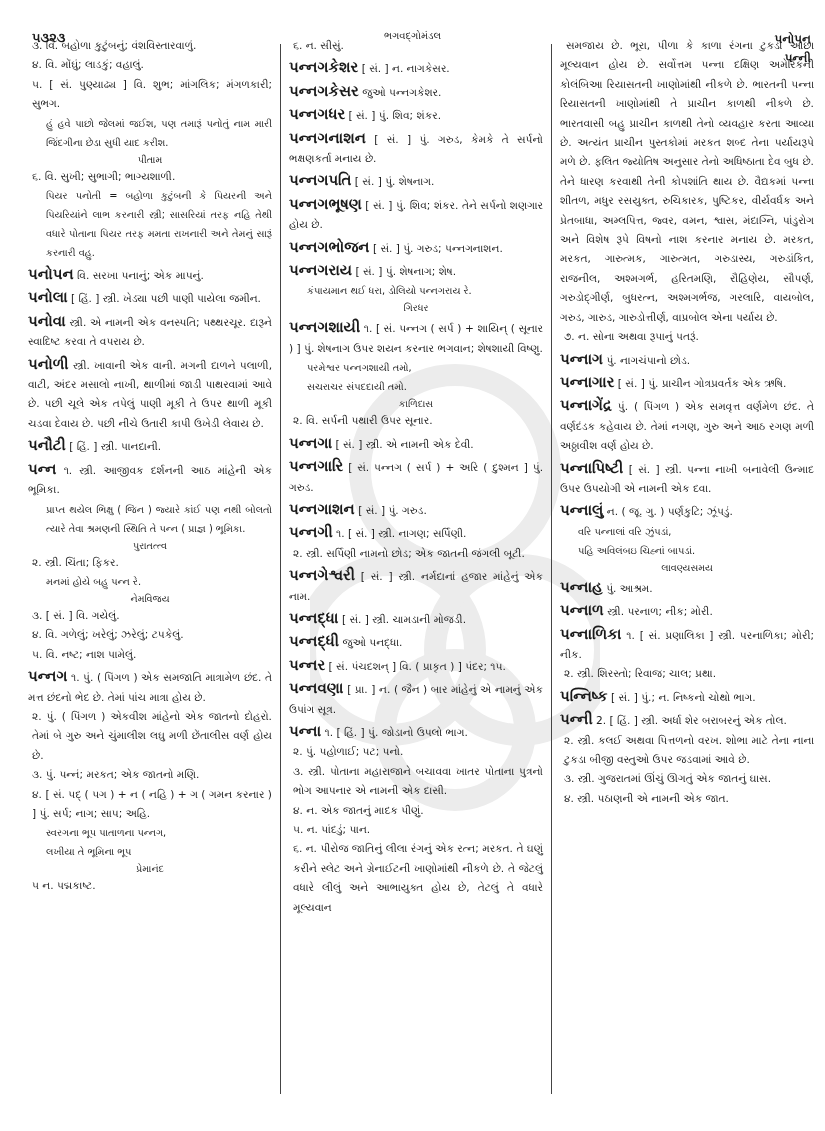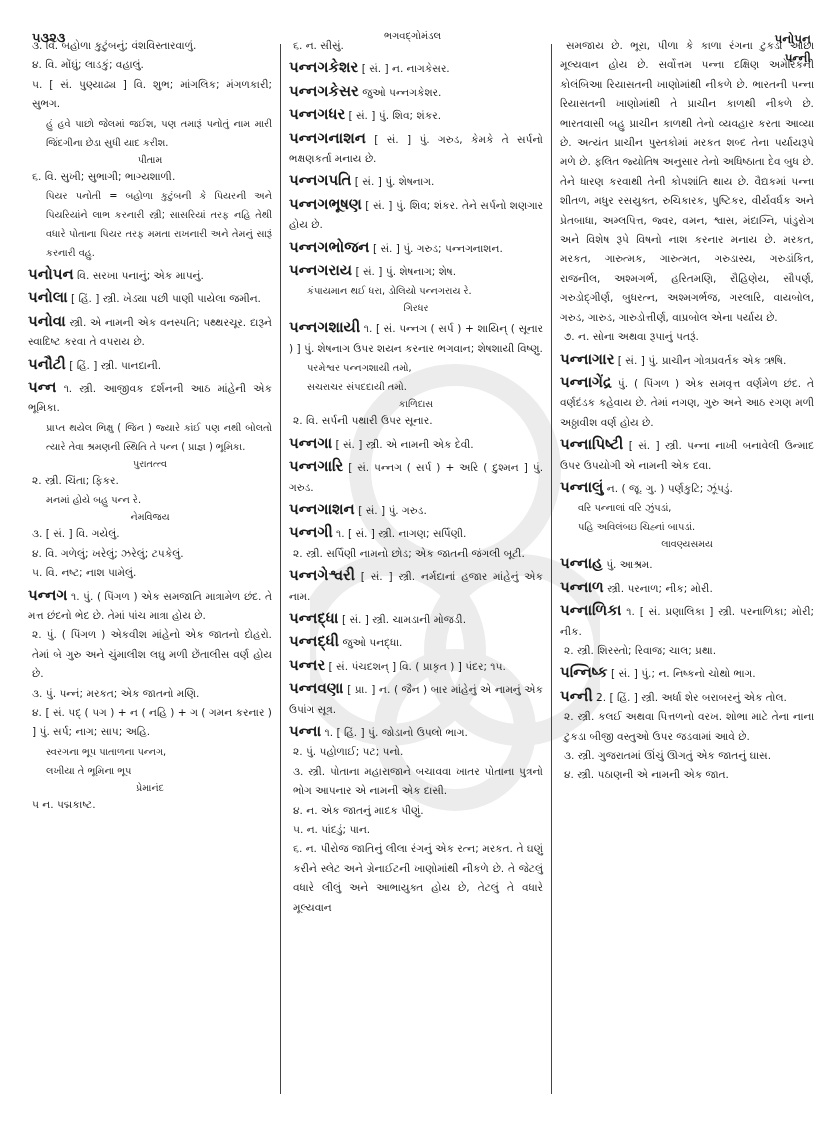--- a/index.html
+++ b/index.html
@@ -66,20 +66,21 @@
         <span class="sub">૪. વિ. મોંઘું; લાડકું; વહાલું.</span>
         <span class="sub">૫. [ સં. પુણ્યાઢ્ય ] વિ. શુભ; માંગલિક; મંગળકારી; સુભગ.</span>
         <span class="quote">હું હવે પાછો જેલમાં જઈશ, પણ તમારૂં પનોતું નામ મારી જિંદગીના છેડા સુધી યાદ કરીશ.</span>
         <span class="cite">પીતામ</span>
         <span class="sub">૬. વિ. સુખી; સુભાગી; ભાગ્યશાળી.</span>
         <span class="quote">પિયર પનોતી = બહોળા કુટુંબની કે પિયરની અને પિયરિયાંને લાભ કરનારી સ્ત્રી; સાસરિયાં તરફ નહિ તેથી વધારે પોતાના પિયર તરફ મમતા રાખનારી અને તેમનું સારૂં કરનારી વહુ.</span>
       </div>
       <div class="entry"><span class="hw">પનોપન</span> <span>વિ. સરખા પનાનું; એક માપનું.</span></div>
       <div class="entry"><span class="hw">પનોલા</span> <span>[ હિં. ] સ્ત્રી. ખેડ્યા પછી પાણી પાયેલા જમીન.</span></div>
       <div class="entry"><span class="hw">પનોવા</span> <span>સ્ત્રી. એ નામની એક વનસ્પતિ; પથ્થરચૂર. દારૂને સ્વાદિષ્ટ કરવા તે વપરાય છે.</span></div>
+      <div class="entry"><span class="hw">પનોળી</span> <span>સ્ત્રી. ખાવાની એક વાની. મગની દાળને પલાળી, વાટી, અંદર મસાલો નાખી, થાળીમાં જાડી પાથરવામાં આવે છે. પછી ચૂલે એક તપેલું પાણી મૂકી તે ઉપર થાળી મૂકી ચડવા દેવાય છે. પછી નીચે ઉતારી કાપી ઉખેડી લેવાય છે.</span></div>
       <div class="entry"><span class="hw">પનૌટી</span> <span>[ હિં. ] સ્ત્રી. પાનદાની.</span></div>
       <div class="entry"><span class="hw">પન્ન</span> <span>૧. સ્ત્રી. આજીવક દર્શનની આઠ માંહેની એક ભૂમિકા.</span><span class="quote">પ્રાપ્ત થયેલ ભિક્ષુ ( જિન ) જ્યારે કાંઈ પણ નથી બોલતો ત્યારે તેવા શ્રમણની સ્થિતિ તે પન્ન ( પ્રાજ્ઞ ) ભૂમિકા.</span><span class="cite">પુરાતત્ત્વ</span><span class="sub">૨. સ્ત્રી. ચિંતા; ફિકર.</span><span class="quote">મનમાં હોયે બહુ પન્ન રે.</span><span class="cite">નેમવિજય</span><span class="sub">૩. [ સં. ] વિ. ગયેલું.</span><span class="sub">૪. વિ. ગળેલું; ખરેલું; ઝરેલું; ટપકેલું.</span><span class="sub">૫. વિ. નષ્ટ; નાશ પામેલું.</span></div>
       <div class="entry"><span class="hw">પન્નગ</span> <span>૧. પું. ( પિંગળ ) એક સમજાતિ માત્રામેળ છંદ. તે મત્ત છંદનો ભેદ છે. તેમાં પાંચ માત્રા હોય છે.</span><span class="sub">૨. પું. ( પિંગળ ) એકવીશ માંહેનો એક જાતનો દોહરો. તેમાં બે ગુરુ અને ચુંમાલીશ લઘુ મળી છેંતાલીસ વર્ણ હોય છે.</span><span class="sub">૩. પું. પન્નં; મરકત; એક જાતનો મણિ.</span><span class="sub">૪. [ સં. પદ્ ( પગ ) + ન ( નહિ ) + ગ ( ગમન કરનાર ) ] પું. સર્પ; નાગ; સાપ; અહિ.</span><span class="quote">સ્વરગના ભૂપ પાતાળના પન્નગ,</span><span class="quote">લખીયા તે ભૂમિના ભૂપ</span><span class="cite">પ્રેમાનંદ</span><span class="sub">૫ ન. પદ્મકાષ્ટ.</span></div>
     </div>
   <div class="col col2">
       <div class="entry">
         <span class="sub">૬. ન. સીસું.</span>
       </div>
       <div class="entry"><span class="hw">પન્નગકેશર</span> <span>[ સં. ] ન. નાગકેસર.</span></div>
       <div class="entry"><span class="hw">પન્નગકેસર</span> <span>જુઓ પન્નગકેશર.</span></div>
@@ -96,20 +97,21 @@
       <div class="entry"><span class="hw">પન્નગી</span> <span>૧. [ સં. ] સ્ત્રી. નાગણ; સર્પિણી.</span><span class="sub">૨. સ્ત્રી. સર્પિણી નામનો છોડ; એક જાતની જંગલી બૂટી.</span></div>
       <div class="entry"><span class="hw">પન્નગેશ્વરી</span> <span>[ સં. ] સ્ત્રી. નર્મદાનાં હજાર માંહેનું એક નામ.</span></div>
       <div class="entry"><span class="hw">પન્નદ્ધા</span> <span>[ સં. ] સ્ત્રી. ચામડાની મોજડી.</span></div>
       <div class="entry"><span class="hw">પન્નદ્ધી</span> <span>જુઓ પનદ્ધા.</span></div>
       <div class="entry"><span class="hw">પન્નર</span> <span>[ સં. પંચદશન્ ] વિ. ( પ્રાકૃત ) ] પંદર; ૧૫.</span></div>
       <div class="entry"><span class="hw">પન્નવણા</span> <span>[ પ્રા. ] ન. ( જૈન ) બાર માંહેનું એ નામનું એક ઉપાંગ સૂત્ર.</span></div>
       <div class="entry"><span class="hw">પન્ના</span> <span>૧. [ હિં. ] પું. જોડાનો ઉપલો ભાગ.</span><span class="sub">૨. પું. પહોળાઈ; પટ; પનો.</span><span class="sub">૩. સ્ત્રી. પોતાના મહારાજાને બચાવવા ખાતર પોતાના પુત્રનો ભોગ આપનાર એ નામની એક દાસી.</span><span class="sub">૪. ન. એક જાતનું માદક પીણું.</span><span class="sub">૫. ન. પાંદડું; પાન.</span><span class="sub">૬. ન. પીરોજ જાતિનું લીલા રંગનું એક રત્ન; મરકત. તે ઘણું કરીને સ્લેટ અને ગ્રેનાઈટની ખાણોમાંથી નીકળે છે. તે જેટલું વધારે લીલું અને આભાયુક્ત હોય છે, તેટલું તે વધારે મૂલ્યવાન</span></div>
     </div>
   <div class="col col3">
       <div class="entry"><span class="cont">સમજાય છે. ભૂરા, પીળા કે કાળા રંગના ટુકડા ઓછા મૂલ્યવાન હોય છે. સર્વોત્તમ પન્ના દક્ષિણ અમેરિકની કોલંબિઆ રિયાસતની ખાણોમાંથી નીકળે છે. ભારતની પન્ના રિયાસતની ખાણોમાંથી તે પ્રાચીન કાળથી નીકળે છે. ભારતવાસી બહુ પ્રાચીન કાળથી તેનો વ્યવહાર કરતા આવ્યા છે. અત્યંત પ્રાચીન પુસ્તકોમાં મરકત શબ્દ તેના પર્યાયરૂપે મળે છે. ફલિત જ્યોતિષ અનુસાર તેનો અધિષ્ઠાતા દેવ બુધ છે. તેને ધારણ કરવાથી તેની કોપશાંતિ થાય છે. વૈદ્યકમાં પન્ના શીતળ, મધુર રસયુક્ત, રુચિકારક, પુષ્ટિકર, વીર્યવર્ધક અને પ્રેતબાધા, અમ્લપિત્ત, જ્વર, વમન, શ્વાસ, મંદાગ્નિ, પાંડુરોગ અને વિશેષ રૂપે વિષનો નાશ કરનાર મનાય છે. મરકત, મરકત, ગારુત્મક, ગારુત્મત, ગરુડાસ્ય, ગરુડાંકિત, રાજનીલ, અશ્મગર્ભ, હરિતમણિ, રૌહિણેય, સૌપર્ણ, ગરુડોદ્ગીર્ણ, બુધરત્ન, અશ્મગર્ભજ, ગરલારિ, વાયબોલ, ગરુડ, ગારુડ, ગારુડોત્તીર્ણ, વાપ્રબોલ એના પર્યાય છે.</span><span class="sub">૭. ન. સોના અથવા રૂપાનું પતરૂં.</span></div>
+      <div class="entry"><span class="hw">પન્નાગ</span> <span>પું. નાગચંપાનો છોડ.</span></div>
       <div class="entry"><span class="hw">પન્નાગાર</span> <span>[ સં. ] પું. પ્રાચીન ગોત્રપ્રવર્તક એક ઋષિ.</span></div>
       <div class="entry"><span class="hw">પન્નાગેંદ્ર</span> <span>પું. ( પિંગળ ) એક સમવૃત્ત વર્ણમેળ છંદ. તે વર્ણદંડક કહેવાય છે. તેમાં નગણ, ગુરુ અને આઠ રગણ મળી અઠ્ઠાવીશ વર્ણ હોય છે.</span></div>
       <div class="entry"><span class="hw">પન્નાપિષ્ટી</span> <span>[ સં. ] સ્ત્રી. પન્ના નાખી બનાવેલી ઉન્માદ ઉપર ઉપયોગી એ નામની એક દવા.</span></div>
       <div class="entry"><span class="hw">પન્નાલું</span> <span>ન. ( જૂ. ગુ. ) પર્ણકુટિ; ઝૂંપડું.</span><span class="quote">વરિ પન્નાલાં વરિ ઝુંપડાં,</span><span class="quote">પહિ અવિલંબઇ ચિહ્નાં બાપડાં.</span><span class="cite">લાવણ્યસમય</span></div>
       <div class="entry"><span class="hw">પન્નાહ</span> <span>પું. આશ્રમ.</span></div>
       <div class="entry"><span class="hw">પન્નાળ</span> <span>સ્ત્રી. પરનાળ; નીક; મોરી.</span></div>
       <div class="entry"><span class="hw">પન્નાળિકા</span> <span>૧. [ સં. પ્રણાલિકા ] સ્ત્રી. પરનાળિકા; મોરી; નીક.</span><span class="sub">૨. સ્ત્રી. શિરસ્તો; રિવાજ; ચાલ; પ્રથા.</span></div>
       <div class="entry"><span class="hw">પન્નિષ્ક</span> <span>[ સં. ] પું.; ન. નિષ્કનો ચોથો ભાગ.</span></div>
       <div class="entry"><span class="hw">પન્ની</span> <span>2. [ હિં. ] સ્ત્રી. અર્ધા શેર બરાબરનું એક તોલ.</span><span class="sub">૨. સ્ત્રી. કલઈ અથવા પિત્તળનો વરખ. શોભા માટે તેના નાના ટુકડા બીજી વસ્તુઓ ઉપર જડવામાં આવે છે.</span><span class="sub">૩. સ્ત્રી. ગુજરાતમાં ઊંચું ઊગતું એક જાતનું ઘાસ.</span><span class="sub">૪. સ્ત્રી. પઠાણની એ નામની એક જાત.</span></div>
     </div>

